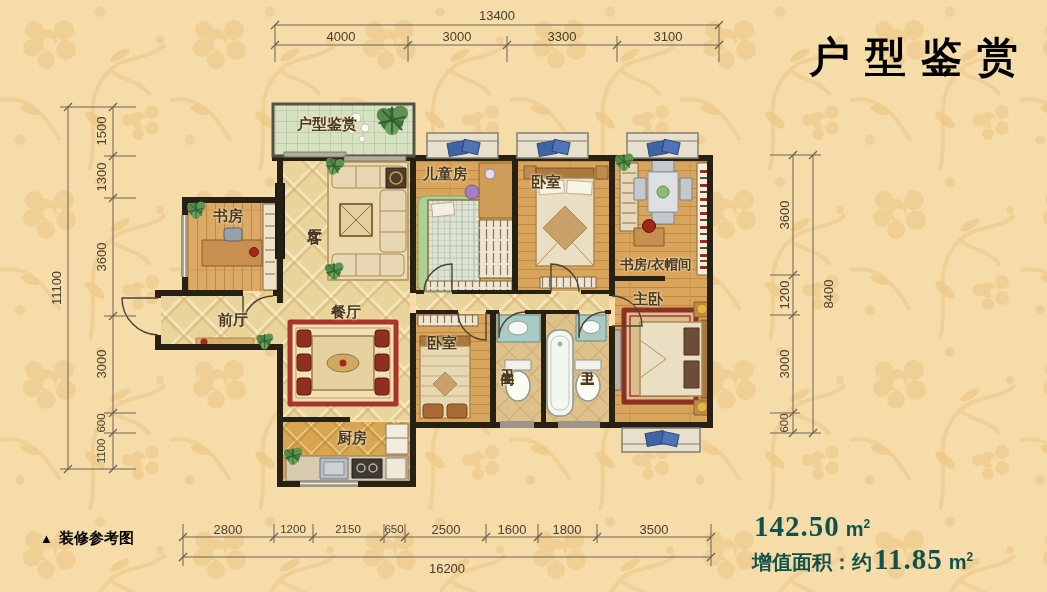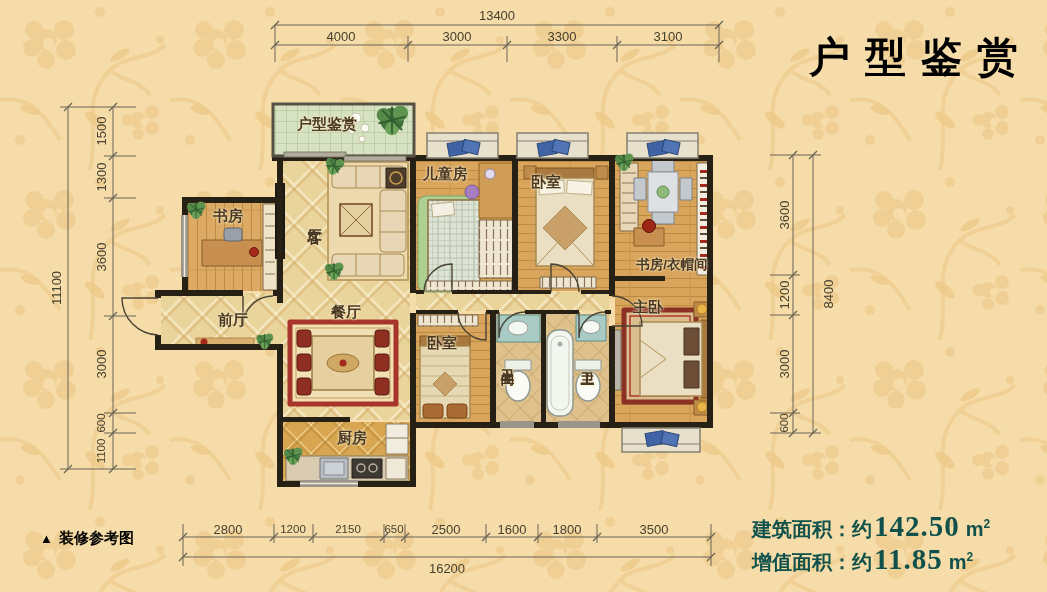--- a/index.html
+++ b/index.html
@@ -404,22 +404,22 @@
   <div id="title">户型鉴赏</div>
 
   <span class="abs room-label" style="left:327px;top:124px;">户型鉴赏</span>
   <span class="abs room-label vtext" style="left:314px;top:217px;">客厅</span>
   <span class="abs room-label" style="left:228px;top:216px;">书房</span>
   <span class="abs room-label" style="left:233px;top:320px;">前厅</span>
   <span class="abs room-label" style="left:346px;top:312px;">餐厅</span>
   <span class="abs room-label" style="left:352px;top:438px;">厨房</span>
   <span class="abs room-label" style="left:445px;top:174px;">儿童房</span>
   <span class="abs room-label" style="left:546px;top:182px;">卧室</span>
-  <span class="abs room-label sm" style="left:672px;top:265px;">书房/衣帽间</span>
-  <span class="abs room-label" style="left:648px;top:299px;margin-top:8px;">主卧</span>
+  <span class="abs room-label sm" style="left:656px;top:265px;">书房/衣帽间</span>
+  <span class="abs room-label" style="left:648px;top:299px;">主卧</span>
   <span class="abs room-label" style="left:442px;top:343px;">卧室</span>
   <span class="abs room-label vtext sm" style="left:507px;top:360px;">卫生间</span>
   <span class="abs room-label vtext sm" style="left:587px;top:362px;">主卫</span>
 
   <span class="abs dim" style="left:497px;top:15px;">13400</span>
   <span class="abs dim" style="left:341px;top:36px;">4000</span>
   <span class="abs dim" style="left:457px;top:36px;">3000</span>
   <span class="abs dim" style="left:562px;top:36px;">3300</span>
   <span class="abs dim" style="left:668px;top:36px;">3100</span>
 
@@ -445,21 +445,20 @@
   <span class="abs dim" style="left:446px;top:529px;">2500</span>
   <span class="abs dim" style="left:512px;top:529px;">1600</span>
   <span class="abs dim" style="left:567px;top:529px;">1800</span>
   <span class="abs dim" style="left:654px;top:529px;">3500</span>
 
   <div id="legend">
     <span class="tri">▲</span><span>装修参考图</span>
   </div>
 
   <div class="area-line" style="top:510px;">
-    <span class="lbl">建筑面积：约</span>
     <span class="val">142.50</span>
     <span class="unit"><span>m</span><sup>2</sup></span>
   </div>
   <div class="area-line" style="top:543px;">
     <span class="lbl">增值面积：约</span>
     <span class="val">11.85</span>
     <span class="unit"><span>m</span><sup>2</sup></span>
   </div>
 
 </div>

